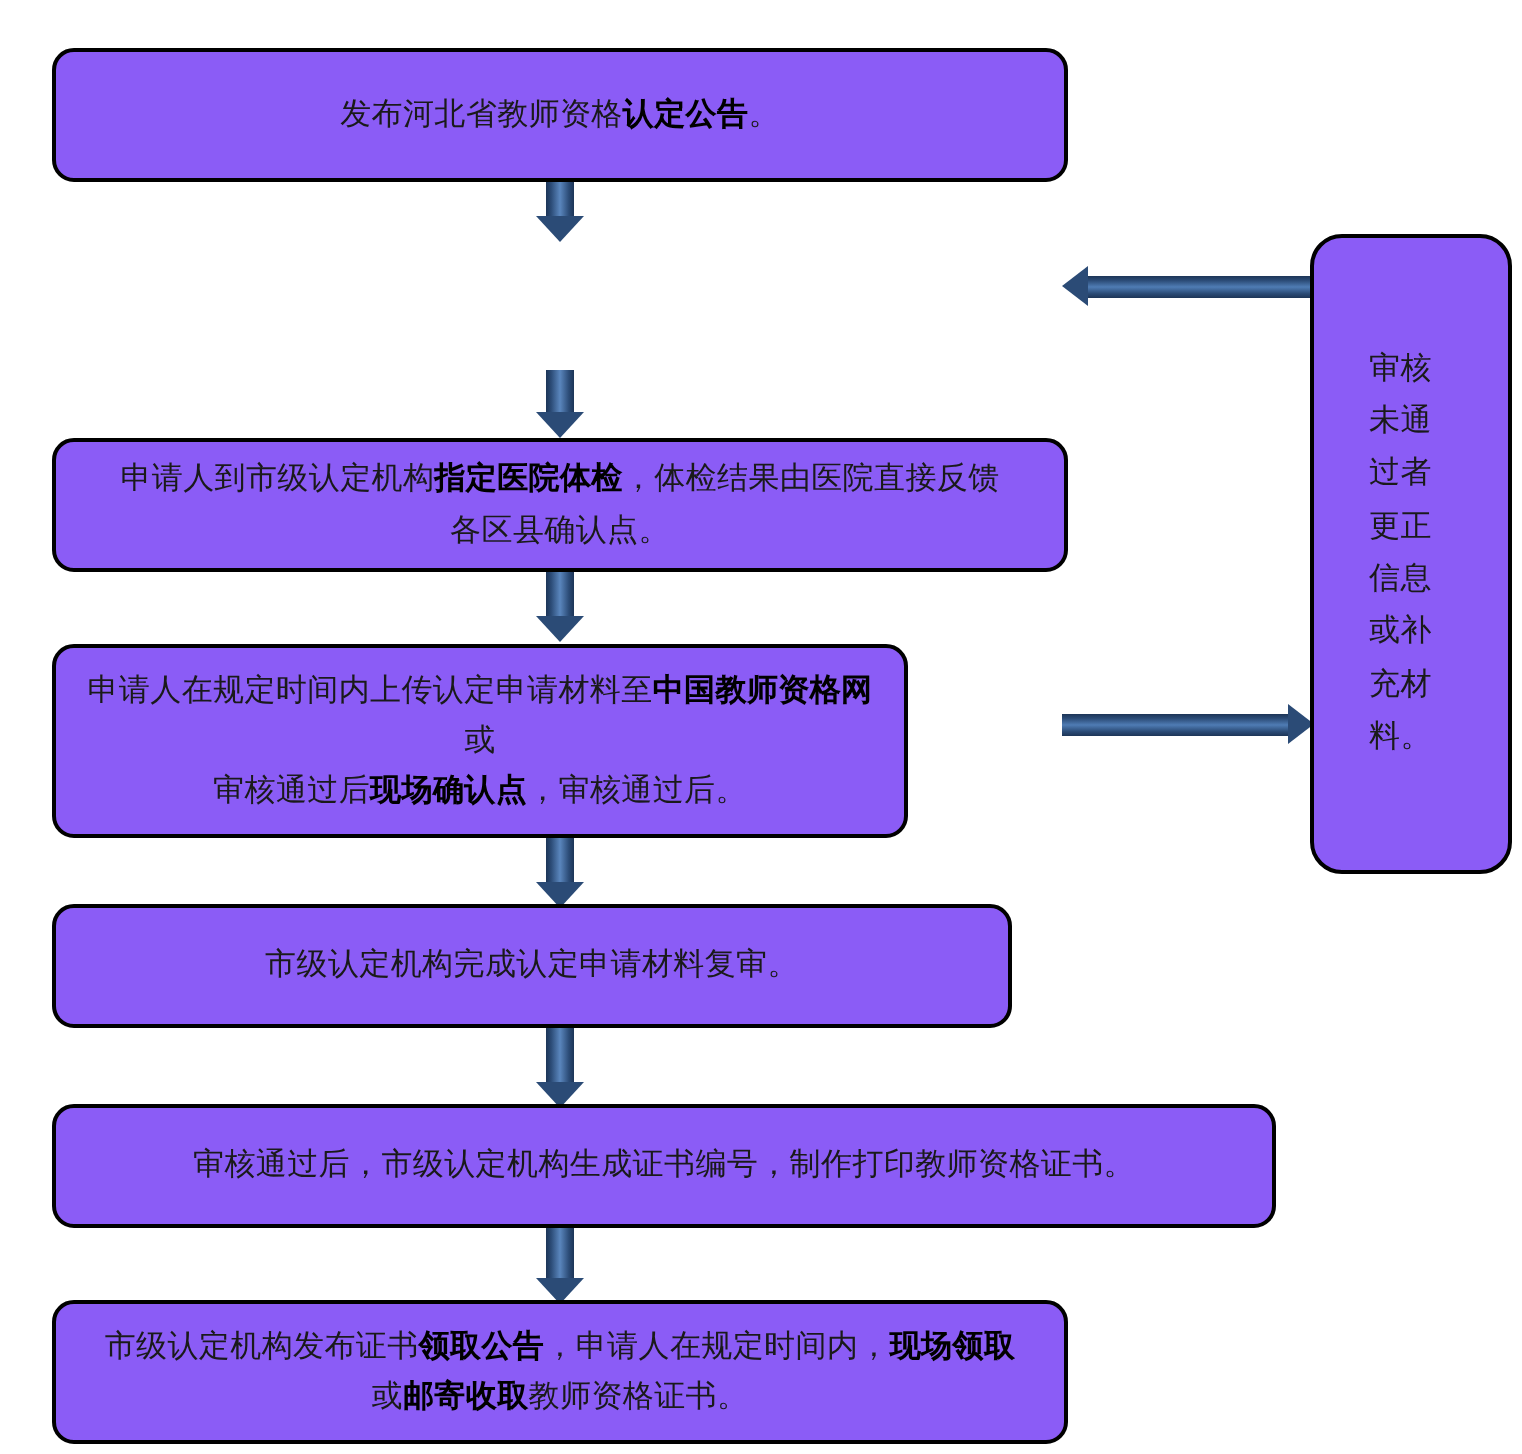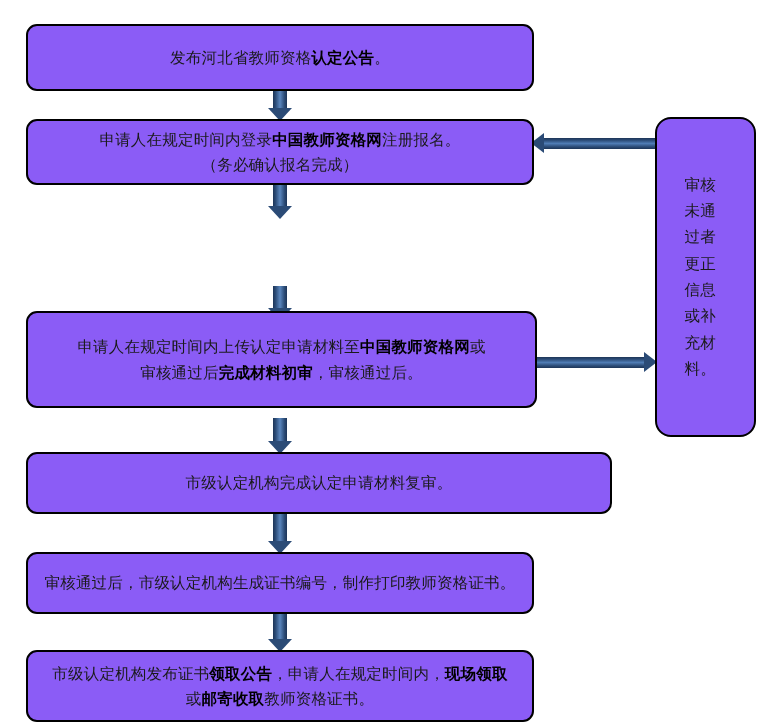--- a/index.html
+++ b/index.html
@@ -109,54 +109,54 @@
 
   <div class="box" style="left: 26px; top: 24px; width: 508px; height: 67px; border-color: rgb(0, 0, 0);">
     <span class="txt"><span>发布河北省教师资格</span><b>认定公告</b><span>。</span></span>
   </div>
 
   <div class="arrow-down" style="left:273px; top:91px; width:14px; height:30px;">
     <div class="shaft" style="height:17px;"></div>
     <div class="head" style="top: 17px; border-top-color: rgb(43, 75, 118);"></div>
   </div>
 
-  <div class="box" style="left: 26px; top: 119px; width: 508px; height: 66px; border-color: rgb(0, 0, 0);">
-    <span class="txt"><span>申请人在规定时间内登录</span><b>中国教师资格网</b><span>注册报名。</span><br><span>（务必确认报名完成）</span></span>
-  </div>
 
   <div class="arrow-down" style="left:273px; top:185px; width:14px; height:34px;">
     <div class="shaft" style="height:21px;"></div>
     <div class="head" style="top: 21px; border-top-color: rgb(43, 75, 118);"></div>
   </div>
 
+  <div class="box" style="left: 26px; top: 219px; width: 508px; height: 67px; border-color: rgb(0, 0, 0);">
+    <span class="txt"><span>申请人到市级认定机构</span><b>指定医院体检</b><span>，体检结果由医院直接反馈</span><br><span>各区县确认点。</span></span>
+  </div>
 
   <div class="arrow-down" style="left:273px; top:286px; width:14px; height:35px;">
     <div class="shaft" style="height:22px;"></div>
     <div class="head" style="top: 22px; border-top-color: rgb(43, 75, 118);"></div>
   </div>
 
-  <div class="box" style="left: 26px; top: 311px; width: 511px; height: 97px; border-color: rgb(0, 0, 0);">
-    <span class="txt"><span>申请人在规定时间内上传认定申请材料至</span><b>中国教师资格网</b><span>或</span><br><span>审核通过后</span><b>完成材料初审</b><span>，审核通过后。</span><br></span>
+  <div class="box" style="left: 26px; top: 322px; width: 428px; height: 97px; border-color: rgb(0, 0, 0);">
+    <span class="txt"><span>申请人在规定时间内上传认定申请材料至</span><b>中国教师资格网</b><span>或</span><br><span>审核通过后</span><b>现场确认点</b><span>，审核通过后。</span><br></span>
   </div>
 
   <div class="arrow-down" style="left:273px; top:418px; width:14px; height:36px;">
     <div class="shaft" style="height:23px;"></div>
     <div class="head" style="top: 23px; border-top-color: rgb(43, 75, 118);"></div>
   </div>
 
-  <div class="box" style="left: 26px; top: 452px; width: 586px; height: 62px; border-color: rgb(0, 0, 0);">
+  <div class="box" style="left: 26px; top: 452px; width: 480px; height: 62px; border-color: rgb(0, 0, 0);">
     <span class="txt"><span>市级认定机构完成认定申请材料复审。</span></span>
   </div>
 
   <div class="arrow-down" style="left:273px; top:514px; width:14px; height:40px;">
     <div class="shaft" style="height:27px;"></div>
     <div class="head" style="top: 27px; border-top-color: rgb(43, 75, 118);"></div>
   </div>
 
-  <div class="box" style="left: 26px; top: 552px; width: 508px; height: 62px; border-color: rgb(0, 0, 0);">
+  <div class="box" style="left: 26px; top: 552px; width: 612px; height: 62px; border-color: rgb(0, 0, 0);">
     <span class="txt"><span>审核通过后，市级认定机构生成证书编号，制作打印教师资格证书。</span></span>
   </div>
 
   <div class="arrow-down" style="left:273px; top:614px; width:14px; height:38px;">
     <div class="shaft" style="height:25px;"></div>
     <div class="head" style="top: 25px; border-top-color: rgb(43, 75, 118);"></div>
   </div>
 
   <div class="box narrow" style="left: 655px; top: 117px; width: 101px; height: 320px; border-color: rgb(0, 0, 0);">
     <span class="txt"><span>审核未通过者更正信息或补充材料。</span></span>

